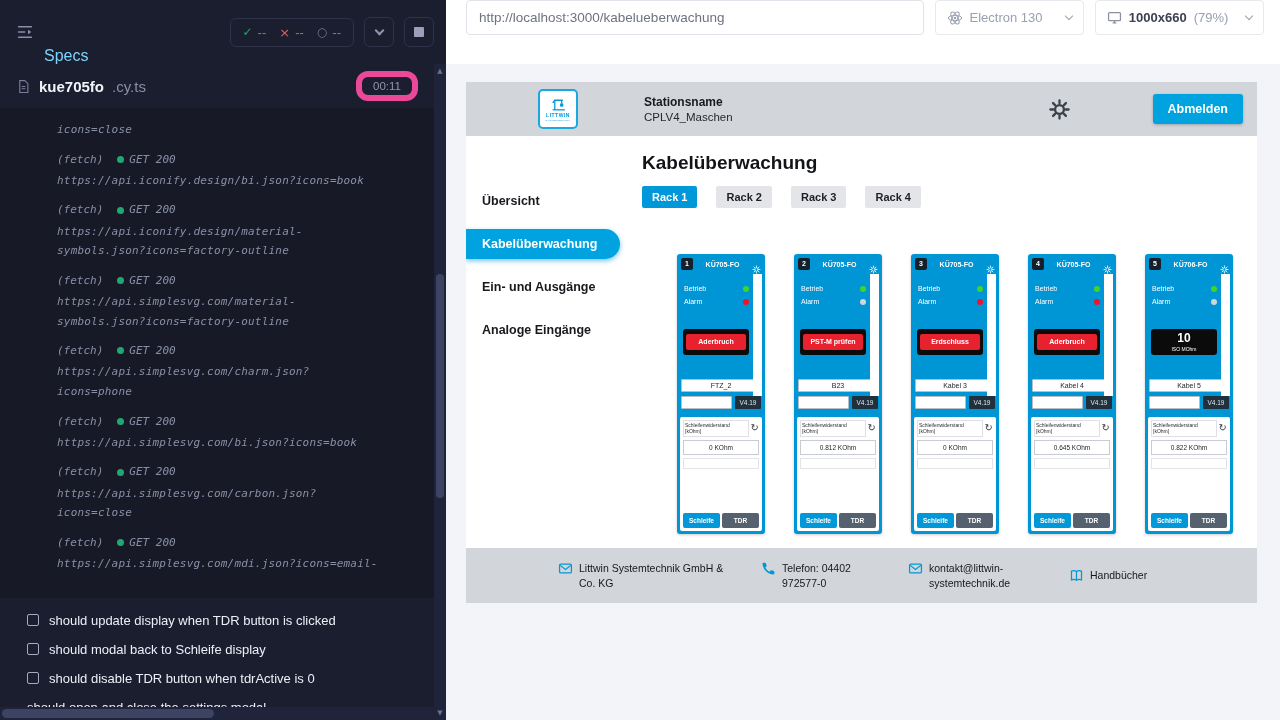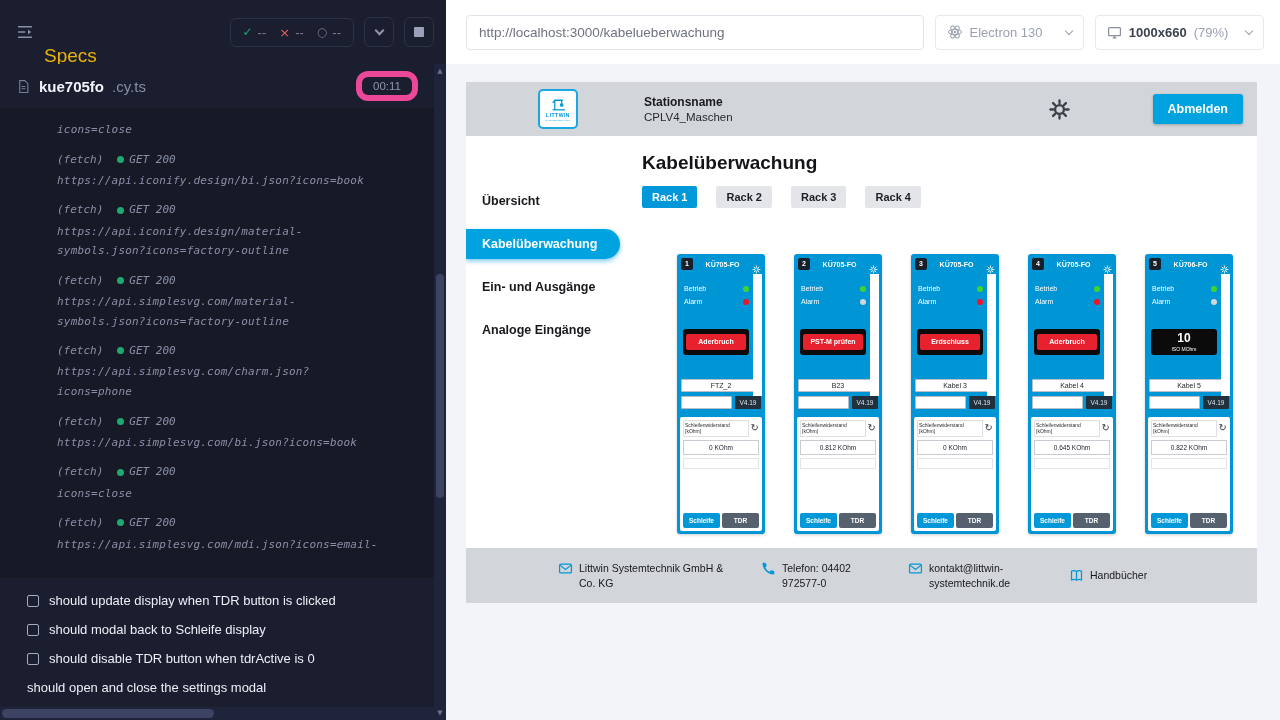--- a/index.html
+++ b/index.html
@@ -5,21 +5,21 @@
   * { margin:0; padding:0; box-sizing:border-box; }
   html,body { width:1280px; height:720px; overflow:hidden; background:#fff;
               font-family:"Liberation Sans", sans-serif; }
   .page { width:1280px; height:720px; display:flex; }
 
   
   .runner { width:446px; background:#1b1e2e; display:flex; flex-direction:column; flex:none; }
   .runner-top { height:64px; flex:none; display:flex; align-items:center; padding:0 12px 0 16px; gap:10px; }
   .menu-ic { color:#8a8fa8; width:18px; height:18px; }
   .menu-ic svg { width:18px; height:18px; }
-  .specs-label { color:#eab308; font-size:19px;margin-top:48px; }
+  .specs-label { color:#7dd3fc; font-size:16px;margin-top:48px; }
   .r-spacer { flex:1; }
   .stats { display:flex; align-items:center; gap:13px; border:1px solid #2e3248; border-radius:6px; padding:6px 12px; }
   .stat { display:flex; align-items:center; gap:5px; font-size:13px; color:#787d99; }
   .stat .ic { font-family:"DejaVu Sans", sans-serif; font-size:12px; }
   .ic.pass { color:#1fa971; } .ic.fail { color:#e45f62; font-size:13px; } .ic.pend { color:#787d99; }
   .sq-btn { width:30px; height:30px; background:transparent; border:1px solid #2e3248; border-radius:6px; display:flex; align-items:center; justify-content:center; cursor:pointer; }
   .chevron { width:7px; height:7px; border-right:2px solid #9095ad; border-bottom:2px solid #9095ad; transform:rotate(45deg); margin-top:-3px; display:inline-block; }
   .stop-sq { width:10px; height:10px; background:#9aa0b8; border-radius:1px; display:block; }
 
   .runner-scroll-wrap { flex:1; display:flex; min-height:0; }
@@ -46,21 +46,21 @@
   .hscroll { position:absolute; left:0; right:0; bottom:0; height:13px; background:#20243a; }
   .hthumb { position:absolute; left:2px; top:2px; bottom:2px; width:212px; background:#3d4363; border-radius:5px; }
 
   .vscroll { width:12px; background:#20243a; position:relative; flex:none; }
   .v-arr { position:absolute; left:0; right:0; text-align:center; font-family:"DejaVu Sans", sans-serif; font-size:7px; color:#6a7090; }
   .v-arr.top { top:3px; } .v-arr.bottom { bottom:3px; }
   .vthumb { position:absolute; left:2px; right:2px; top:210px; height:224px; background:#3d4363; border-radius:5px; }
 
   
   .stage { flex:1; display:flex; flex-direction:column; background:#f3f4f9; min-width:0; }
-  .stage-top { height:64px; flex:none; background:#fff; display:flex; align-items:center; padding:0 16px 0 20px; gap:11px; }
+  .stage-top { height:64px; flex:none; background:#fff; display:flex; align-items:flex-start; padding:0 16px 0 20px; gap:11px; }
   .url-input { width:460px; height:35px; border:1px solid #e1e3ea; border-radius:4px; padding:0 12px; font-size:13.5px; color:#6f7280; font-family:"Liberation Sans", sans-serif; background:#fff; }
   .select { height:35px; border:1px solid #e7e9ef; border-radius:4px; background:#fff; display:flex; align-items:center; padding:0 11px; gap:7px; cursor:pointer; }
   .select.browser { width:150px; } .select.viewport { width:170px; }
   .sel-text.gray { color:#9aa0b0; font-size:13px; } .sel-text.dark { color:#3d4150; font-size:13px; font-weight:700; }
   .chev-sm { width:6px; height:6px; border-right:1.6px solid #9aa0b0; border-bottom:1.6px solid #9aa0b0; transform:rotate(45deg); margin-top:-3px; margin-left:auto; }
   .electron-ic { color:#9aa0b0; width:16px; height:16px; } .electron-ic svg { width:16px; height:16px; }
   .monitor-ic { color:#8b90a0; width:15px; height:15px; } .monitor-ic svg { width:15px; height:15px; }
 
   .stage-body { flex:1; padding:18px 0 0 20px; }
   .aut { width:791px; height:521px; background:#fff; display:flex; flex-direction:column; overflow:hidden; }
@@ -282,20 +282,21 @@
                 <div>https://api.simplesvg.com/bi.json?icons=book</div>
               </div>
           </div>
           <div class="log-entry">
             <div class="log-head">
                 <span class="lp">(fetch)</span>
                 <span class="ldot"></span>
                 <span>GET 200</span>
               </div>
             <div class="log-url">
+                <div>https://api.simplesvg.com/carbon.json?</div>
                 <div>icons=close</div>
               </div>
           </div>
           <div class="log-entry">
             <div class="log-head">
                 <span class="lp">(fetch)</span>
                 <span class="ldot"></span>
                 <span>GET 200</span>
               </div>
             <div class="log-url">

